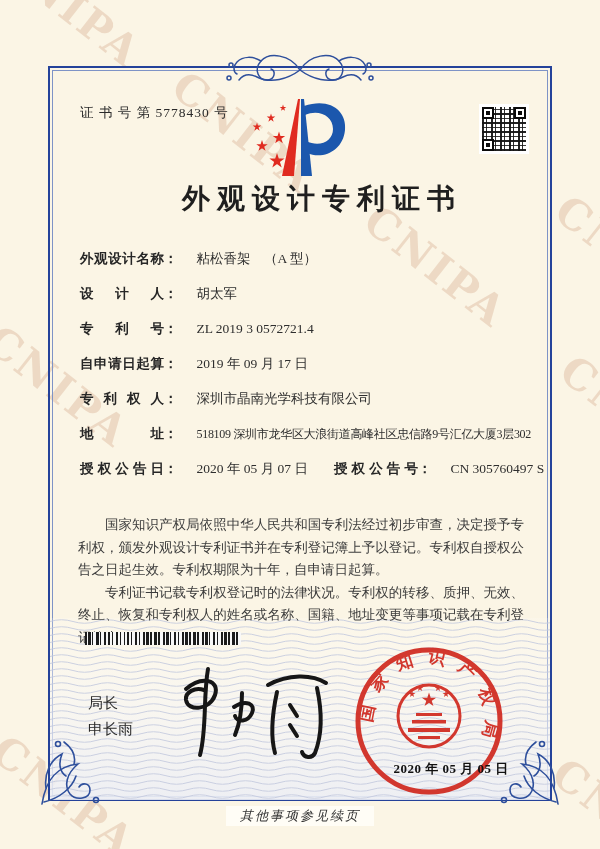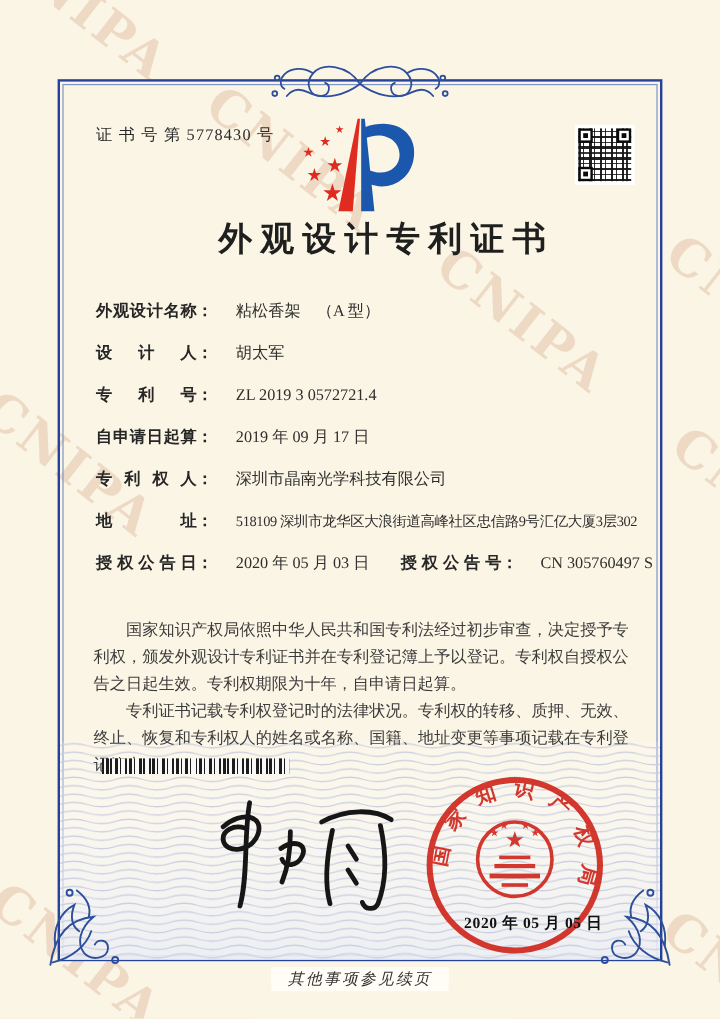--- a/index.html
+++ b/index.html
@@ -68,22 +68,22 @@
   .barcode { position: absolute; left: 85px; top: 632px; width: 156px; height: 13px;
     background: repeating-linear-gradient(90deg,
       #1c1c1c 0 1.5px, #f8f8f8 1.5px 3px, #1c1c1c 3px 5.5px, #f8f8f8 5.5px 7px,
       #1c1c1c 7px 8px, #f8f8f8 8px 11px, #1c1c1c 11px 13.5px, #f8f8f8 13.5px 15px,
       #1c1c1c 15px 16px, #f8f8f8 16px 19.5px); }
   .officer { position: absolute; left: 88px; top: 690px;
     font-family: "Liberation Sans", "DejaVu Sans", sans-serif;
     font-size: 15px; color: #2a2a2a; line-height: 26px; font-weight: 500; }
   .signature { position: absolute; left: 172px; top: 655px; }
   .seal { position: absolute; left: 352px; top: 644px; opacity: 0.92; }
-  .seal-date { position: absolute; left: 372px; top: 760px; width: 130px;
-    font-size: 13px; font-weight: bold; color: #111; text-align: right;
+  .seal-date { position: absolute; left: 386px; top: 760px; width: 130px;
+    font-size: 13px; font-weight: bold; color: #111; text-align: center;
     letter-spacing: 0.5px; white-space: nowrap; z-index: 7; }
   .page-no { position: absolute; left: 0; width: 100%; top: 767px;
     text-align: center; font-size: 12px; color: #333; letter-spacing: 2px; }
   .footer-note { position: absolute; left: 50%; transform: translateX(-50%); top: 806px;
     background: #fffdf6; padding: 1px 14px; font-size: 13px; color: #333;
     letter-spacing: 2px; font-style: italic; z-index: 6; }
 </style>
 </head>
 <body>
 
@@ -196,31 +196,35 @@
       <div class="frow">
         <span class="flabel">自申请日起算</span><span class="fcolon">：</span><span class="fvalue">2019 年 09 月 17 日</span>
       </div>
       <div class="frow">
         <span class="flabel">专利权人</span><span class="fcolon">：</span><span class="fvalue">深圳市晶南光学科技有限公司</span>
       </div>
       <div class="frow">
         <span class="flabel">地址</span><span class="fcolon">：</span><span class="fvalue fvalue-sm">518109 深圳市龙华区大浪街道高峰社区忠信路9号汇亿大厦3层302</span>
       </div>
       <div class="frow">
-        <span class="flabel">授权公告日</span><span class="fcolon">：</span><span class="fvalue">2020 年 05 月 03 日</span><span class="grant2"><span class="flabel">授权公告号</span><span class="fcolon">：</span><span class="fvalue">CN 305760497 S</span></span>
+        <span class="flabel">授权公告日</span><span class="fcolon">：</span><span class="fvalue">2020 年 05 月 07 日</span><span class="grant2"><span class="flabel">授权公告号</span><span class="fcolon">：</span><span class="fvalue">CN 305760497 S</span></span>
       </div>
     </div>
 
     <div class="bodytext">
       <p>国家知识产权局依照中华人民共和国专利法经过初步审查，决定授予专利权，颁发外观设计专利证书并在专利登记簿上予以登记。专利权自授权公告之日起生效。专利权期限为十年，自申请日起算。</p>
       <p>专利证书记载专利权登记时的法律状况。专利权的转移、质押、无效、终止、恢复和专利权人的姓名或名称、国籍、地址变更等事项记载在专利登记簿上。</p>
     </div>
 
     <div class="barcode"></div>
 
+    <div class="officer">
+      <div>局长</div>
+      <div>申长雨</div>
+    </div>
 
     <svg class="signature" width="165" height="112" viewBox="0 0 165 112">
       <g fill="none" stroke="#161616" stroke-width="4" stroke-linecap="round">
         <path d="M36,14 C31,42 35,74 28,100"></path>
         <path d="M14,34 C30,20 48,25 43,40 C38,55 16,57 14,45 C13,37 23,32 32,35"></path>
         <path d="M70,38 C70,54 68,68 63,80"></path>
         <path d="M62,52 C74,44 84,49 80,58 C76,67 65,68 63,61"></path>
         <path d="M96,30 C116,19 140,19 154,28"></path>
         <path d="M105,37 C100,60 98,80 103,98"></path>
         <path d="M145,33 C150,56 150,80 143,98 C140,104 132,103 130,97"></path>

